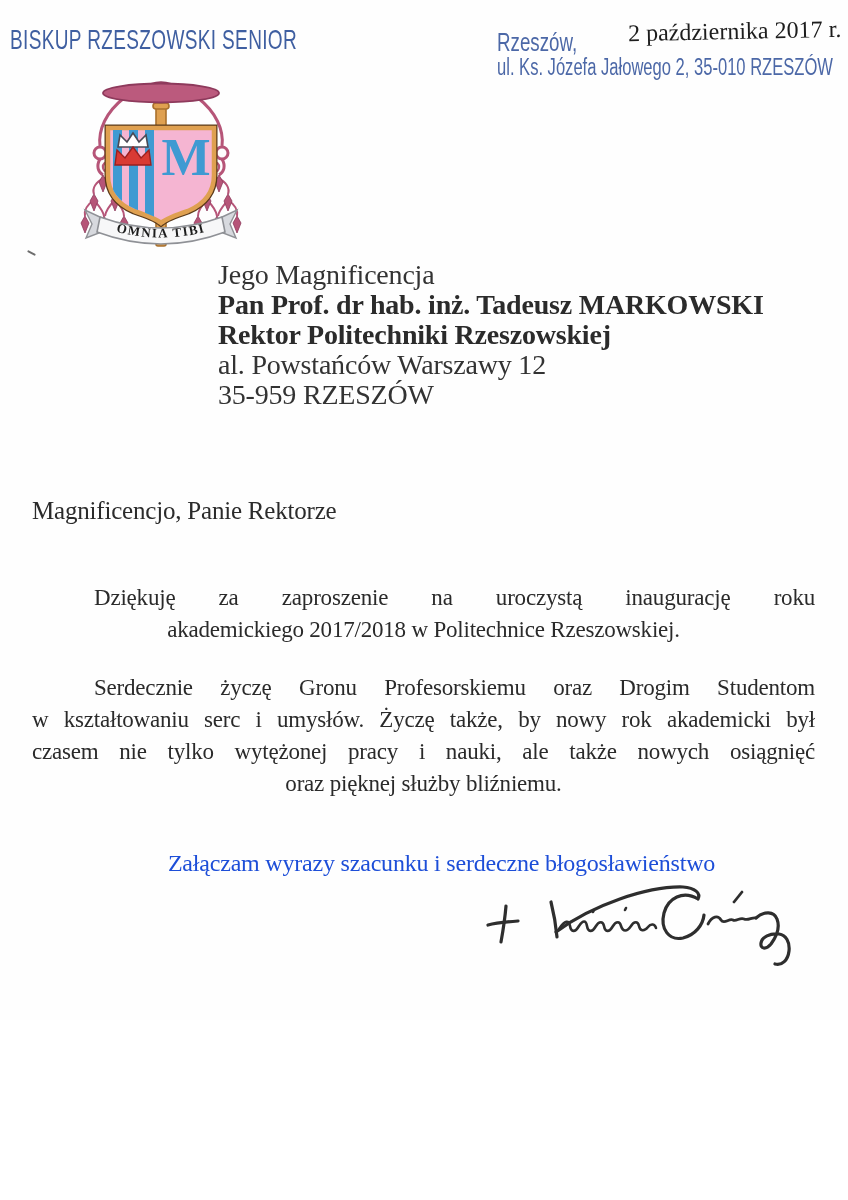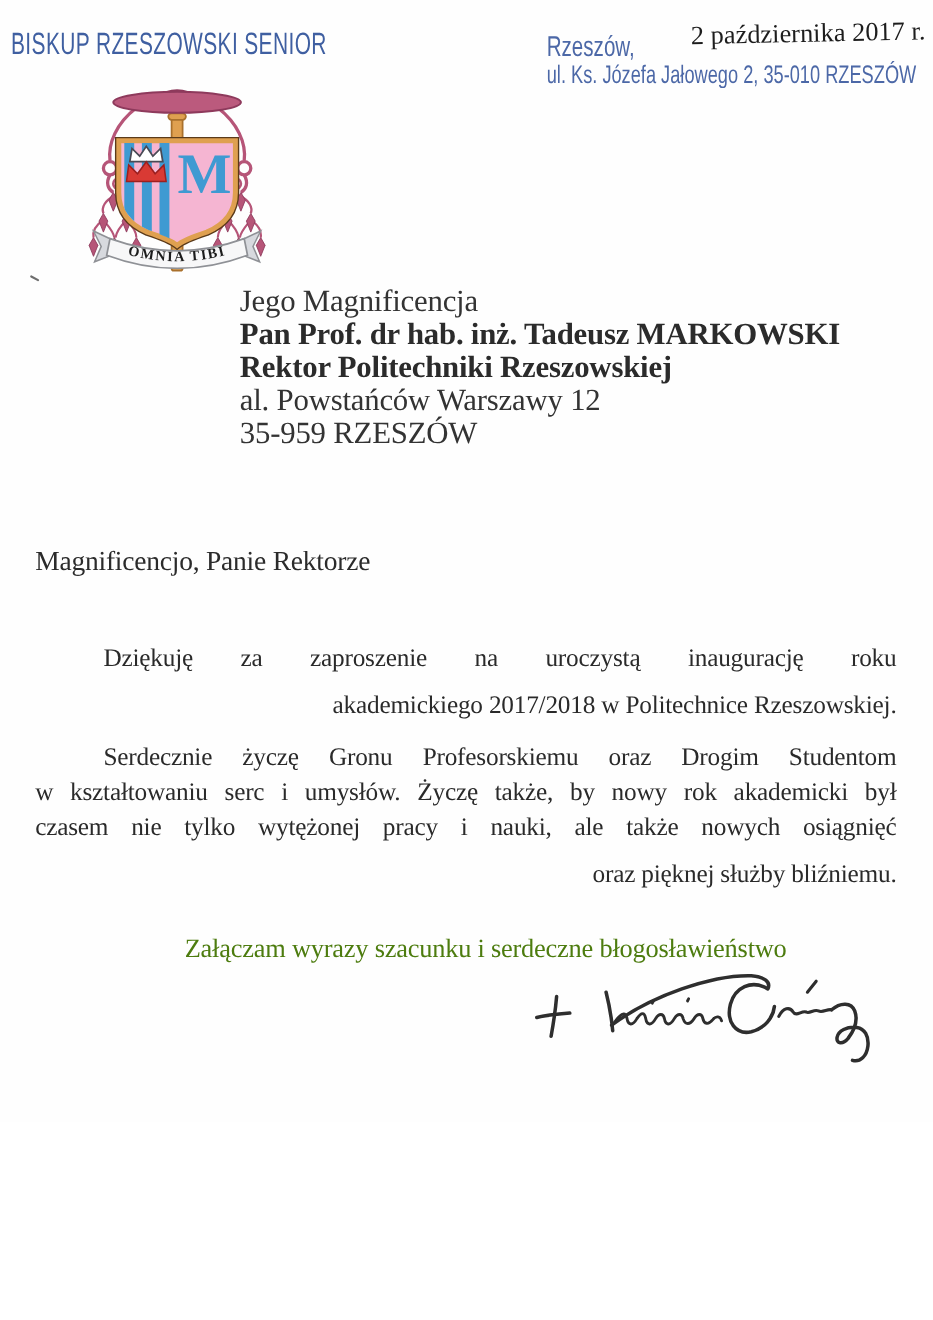--- a/index.html
+++ b/index.html
@@ -59,25 +59,25 @@
   
   .body-par {
     position:absolute; left:32px; width:783px;
     font-size:23px; line-height:32px; color:#2a2a2a;
     letter-spacing:-0.2px;
   }
   .p1 { top:582px;font-family:Liberation Serif, serif; }
   .p2 { top:672px; }
   .jline { text-align:justify; text-align-last:justify; }
   .indent { padding-left:62px; }
-  .plainline { text-align:right;margin-top:11px; }
+  .plainline { text-align:center; }
   .closing {
     position:absolute; left:32px; top:850px; width:783px;
     font-size:24px; text-align:center; padding-left:36px;
-    color:#4d7c0f; letter-spacing:-0.2px;
+    color:#1d4ed8; letter-spacing:-0.2px;
   }
   .signature { position:absolute; left:472px; top:876px; }
   .visually-hidden {
     position:absolute; width:1px; height:1px; overflow:hidden;
     clip:rect(0 0 0 0); white-space:nowrap;
   }
 </style>
 </head>
 <body>
 

